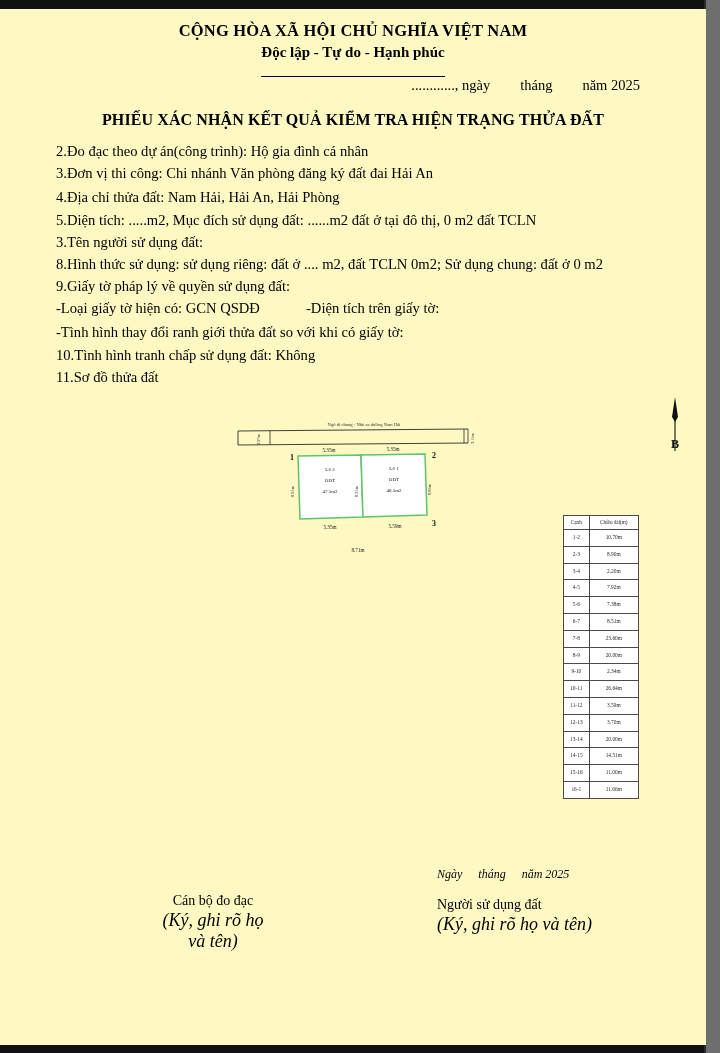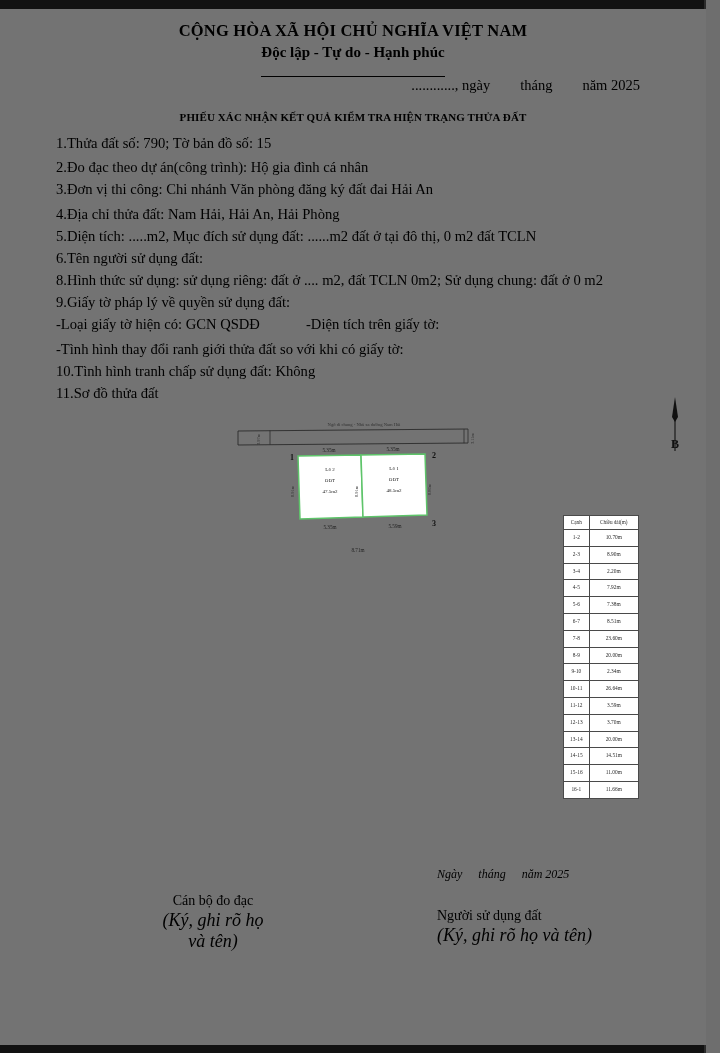--- a/index.html
+++ b/index.html
@@ -6,33 +6,33 @@
   body{font-family:"Liberation Serif","DejaVu Serif",serif;}
   .page{
     position:relative;width:720px;height:1053px;background:#ffffff;
     overflow:hidden;box-sizing:border-box;
   }
   
   .edge-top{position:absolute;left:0;top:0;width:720px;height:9px;background:#111;}
   .edge-right{position:absolute;right:0;top:0;width:14px;height:1053px;background:#6e6e6e;}
   .edge-right-in{position:absolute;right:14px;top:0;width:2px;height:1053px;background:#2b2b2b;}
   .edge-bottom{position:absolute;left:0;bottom:0;width:720px;height:8px;background:#111;}
-  .sheet{position:absolute;left:0;top:9px;width:706px;height:1036px;background:#737373;}
+  .sheet{position:absolute;left:0;top:9px;width:706px;height:1036px;background:#fef9c3;}
 
   .ctr{text-align:center;}
   .t-head1{font-size:16.5px;font-weight:bold;letter-spacing:.2px;margin-top:12px;}
   .t-head2{font-size:15px;font-weight:bold;margin-top:3px;}
   .t-head2 span{border-bottom:1.4px solid #000;padding-bottom:16px;}
 
   .dateline{margin-top:16px;padding-right:66px;text-align:right;font-size:14.5px;}
   .dateline i{font-style:normal;}
   .dl-sp1{display:inline-block;width:30px;}
   .dl-sp2{display:inline-block;width:30px;}
 
-  .t-title{font-size:11px;font-weight:bold;margin-top:17px;letter-spacing:.1px;}
+  .t-title{font-size:16px;font-weight:bold;margin-top:17px;letter-spacing:.1px;}
 
   .body{margin-top:9px;padding-left:56px;padding-right:26px;font-size:14.6px;line-height:1.52;}
   .ln{white-space:nowrap;}
   .gap-s{height:2px;}
   .row9{display:flex;}
   .row9 .a{width:250px;font-family:Liberation Serif, serif;}
   .row9 .b{flex:1;}
 
   
   .diagram{position:absolute;left:236px;top:404px;width:250px;height:150px;}
@@ -50,21 +50,21 @@
   }
   .edgetable th{font-size:5.2px;height:13px;line-height:13px;}
   .edgetable td.c1,.edgetable th.c1{width:25px;}
   .edgetable td.c2,.edgetable th.c2{width:49px;}
 
   
   .footer{position:absolute;left:0;top:858px;width:706px;}
   .f-date{position:absolute;left:437px;top:0;font-size:12px;font-style:italic;}
   .f-date .sp{display:inline-block;width:16px;}
   .f-left{position:absolute;left:153px;top:26px;text-align:center;font-size:14px;width:120px;}
-  .f-right{position:absolute;left:437px;top:41px;font-size:14px;}
+  .f-right{position:absolute;left:437px;top:30px;font-size:14px;}
   .f-sub{font-style:italic;font-size:18px;margin-top:1px;}
 </style>
 </head>
 <body>
 
 <div class="page">
   <div class="edge-top"></div>
   <div class="edge-bottom"></div>
   <div class="edge-right-in"></div>
   <div class="edge-right"></div>
@@ -74,28 +74,27 @@
     <div class="ctr t-head1">CỘNG HÒA XÃ HỘI CHỦ NGHĨA VIỆT NAM</div>
     <div class="ctr t-head2"><span>Độc lập - Tự do - Hạnh phúc</span></div>
 
     <div class="dateline">
       <i>............, ngày</i><span class="dl-sp1"></span><i>tháng</i><span class="dl-sp2"></span><i>năm 2025</i>
     </div>
 
     <div class="ctr t-title">PHIẾU XÁC NHẬN KẾT QUẢ KIỂM TRA HIỆN TRẠNG THỬA ĐẤT</div>
 
     <div class="body">
-      <div class="ln">1.Thửa đất số: 790; Tờ bản đồ số: 15</div>
       <div class="gap-s"></div>
       <div class="ln">2.Đo đạc theo dự án(công trình): Hộ gia đình cá nhân</div>
       <div class="ln">3.Đơn vị thi công: Chi nhánh Văn phòng đăng ký đất đai Hải An</div>
       <div class="gap-s"></div>
       <div class="ln">4.Địa chỉ thửa đất: Nam Hải, Hải An, Hải Phòng</div>
       <div class="ln">5.Diện tích: .....m2, Mục đích sử dụng đất: ......m2 đất ở tại đô thị, 0 m2 đất TCLN</div>
-      <div class="ln">6.Tên người sử dụng đất:</div>
+      <div class="ln">3.Tên người sử dụng đất:</div>
       <div class="ln">8.Hình thức sử dụng: sử dụng riêng: đất ở .... m2, đất TCLN 0m2;  Sử dụng chung: đất ở 0 m2</div>
       <div class="ln">9.Giấy tờ pháp lý về quyền sử dụng đất:</div>
       <div class="row9">
         <div class="a ln">-Loại giấy tờ hiện có: GCN QSDĐ</div>
         <div class="b ln">-Diện tích trên giấy tờ:</div>
       </div>
       <div class="gap-s"></div>
       <div class="ln">-Tình hình thay đổi ranh giới thửa đất so với khi có giấy tờ:</div>
       <div class="ln">10.Tình hình tranh chấp sử dụng đất: Không</div>
       <div class="ln">11.Sơ đồ thửa đất</div>

